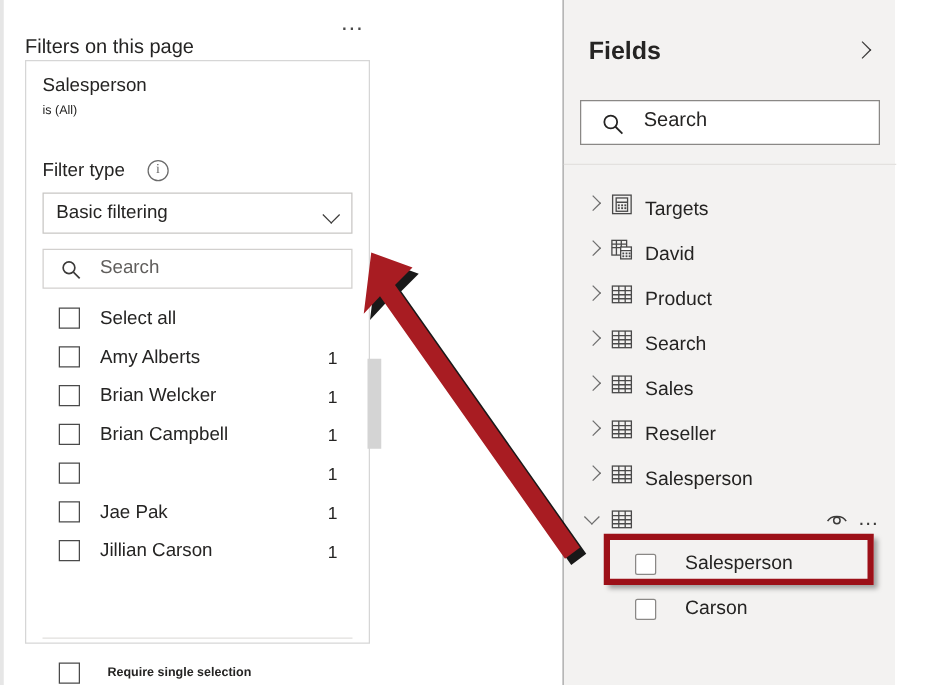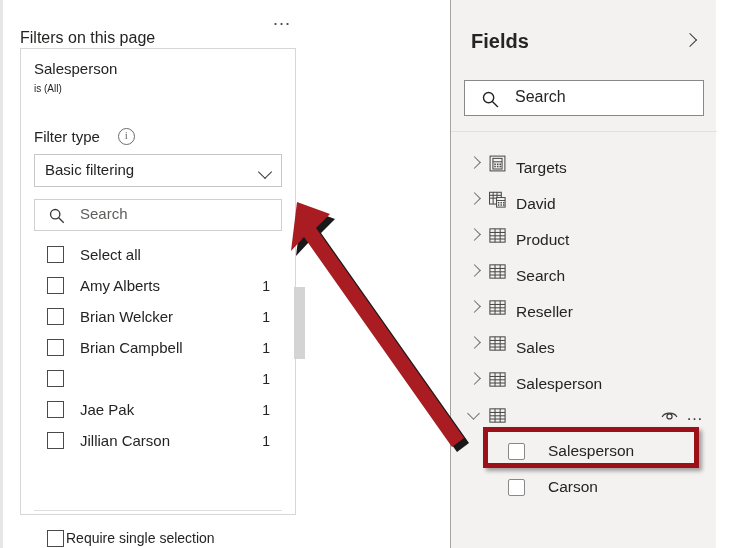--- a/index.html
+++ b/index.html
@@ -234,24 +234,25 @@
     position: absolute;
     left: 13px;
     top: 474px;
     height: 30px;
     display: flex;
     align-items: center;
     cursor: pointer;
   }
   #require-single-row .chk { margin-left: 13px; }
   #require-single-label {
-    font-size: 14px;
-    color: #252423;
-    margin-left: 2px;
+    font-size: 10px;
+    color: #252423;
+    margin-left: 22px;
     white-space: nowrap;
+    font-weight: bold;
   }
 
   
   #fields-pane {
     position: absolute;
     left: 450px;
     top: 0;
     width: 266px;
     height: 548px;
     background: #f3f2f1;
@@ -614,35 +615,35 @@
           <span class="tw"></span>
         </span>
         <svg viewBox="0 0 20 20" class="table-icon">
           <rect x="2" y="3" width="16" height="14" fill="none" stroke="#4a4a4a" stroke-width="1.1"></rect>
           <line x1="2" y1="6.8" x2="18" y2="6.8" stroke="#4a4a4a" stroke-width="1.1"></line>
           <line x1="2" y1="10.3" x2="18" y2="10.3" stroke="#4a4a4a" stroke-width="1.1"></line>
           <line x1="2" y1="13.7" x2="18" y2="13.7" stroke="#4a4a4a" stroke-width="1.1"></line>
           <line x1="7.4" y1="3" x2="7.4" y2="17" stroke="#4a4a4a" stroke-width="1.1"></line>
           <line x1="12.8" y1="3" x2="12.8" y2="17" stroke="#4a4a4a" stroke-width="1.1"></line>
         </svg>
-        <span class="tree-label">Reseller</span>
+        <span class="tree-label">Sales</span>
       </div>
       <div class="tree-row">
         <span class="tree-twisty">
           <span class="tw"></span>
         </span>
         <svg viewBox="0 0 20 20" class="table-icon">
           <rect x="2" y="3" width="16" height="14" fill="none" stroke="#4a4a4a" stroke-width="1.1"></rect>
           <line x1="2" y1="6.8" x2="18" y2="6.8" stroke="#4a4a4a" stroke-width="1.1"></line>
           <line x1="2" y1="10.3" x2="18" y2="10.3" stroke="#4a4a4a" stroke-width="1.1"></line>
           <line x1="2" y1="13.7" x2="18" y2="13.7" stroke="#4a4a4a" stroke-width="1.1"></line>
           <line x1="7.4" y1="3" x2="7.4" y2="17" stroke="#4a4a4a" stroke-width="1.1"></line>
           <line x1="12.8" y1="3" x2="12.8" y2="17" stroke="#4a4a4a" stroke-width="1.1"></line>
         </svg>
-        <span class="tree-label">Sales</span>
+        <span class="tree-label">Reseller</span>
       </div>
       <div class="tree-row">
         <span class="tree-twisty">
           <span class="tw"></span>
         </span>
         <svg viewBox="0 0 20 20" class="table-icon">
           <rect x="2" y="3" width="16" height="14" fill="none" stroke="#4a4a4a" stroke-width="1.1"></rect>
           <line x1="2" y1="6.8" x2="18" y2="6.8" stroke="#4a4a4a" stroke-width="1.1"></line>
           <line x1="2" y1="10.3" x2="18" y2="10.3" stroke="#4a4a4a" stroke-width="1.1"></line>
           <line x1="2" y1="13.7" x2="18" y2="13.7" stroke="#4a4a4a" stroke-width="1.1"></line>

